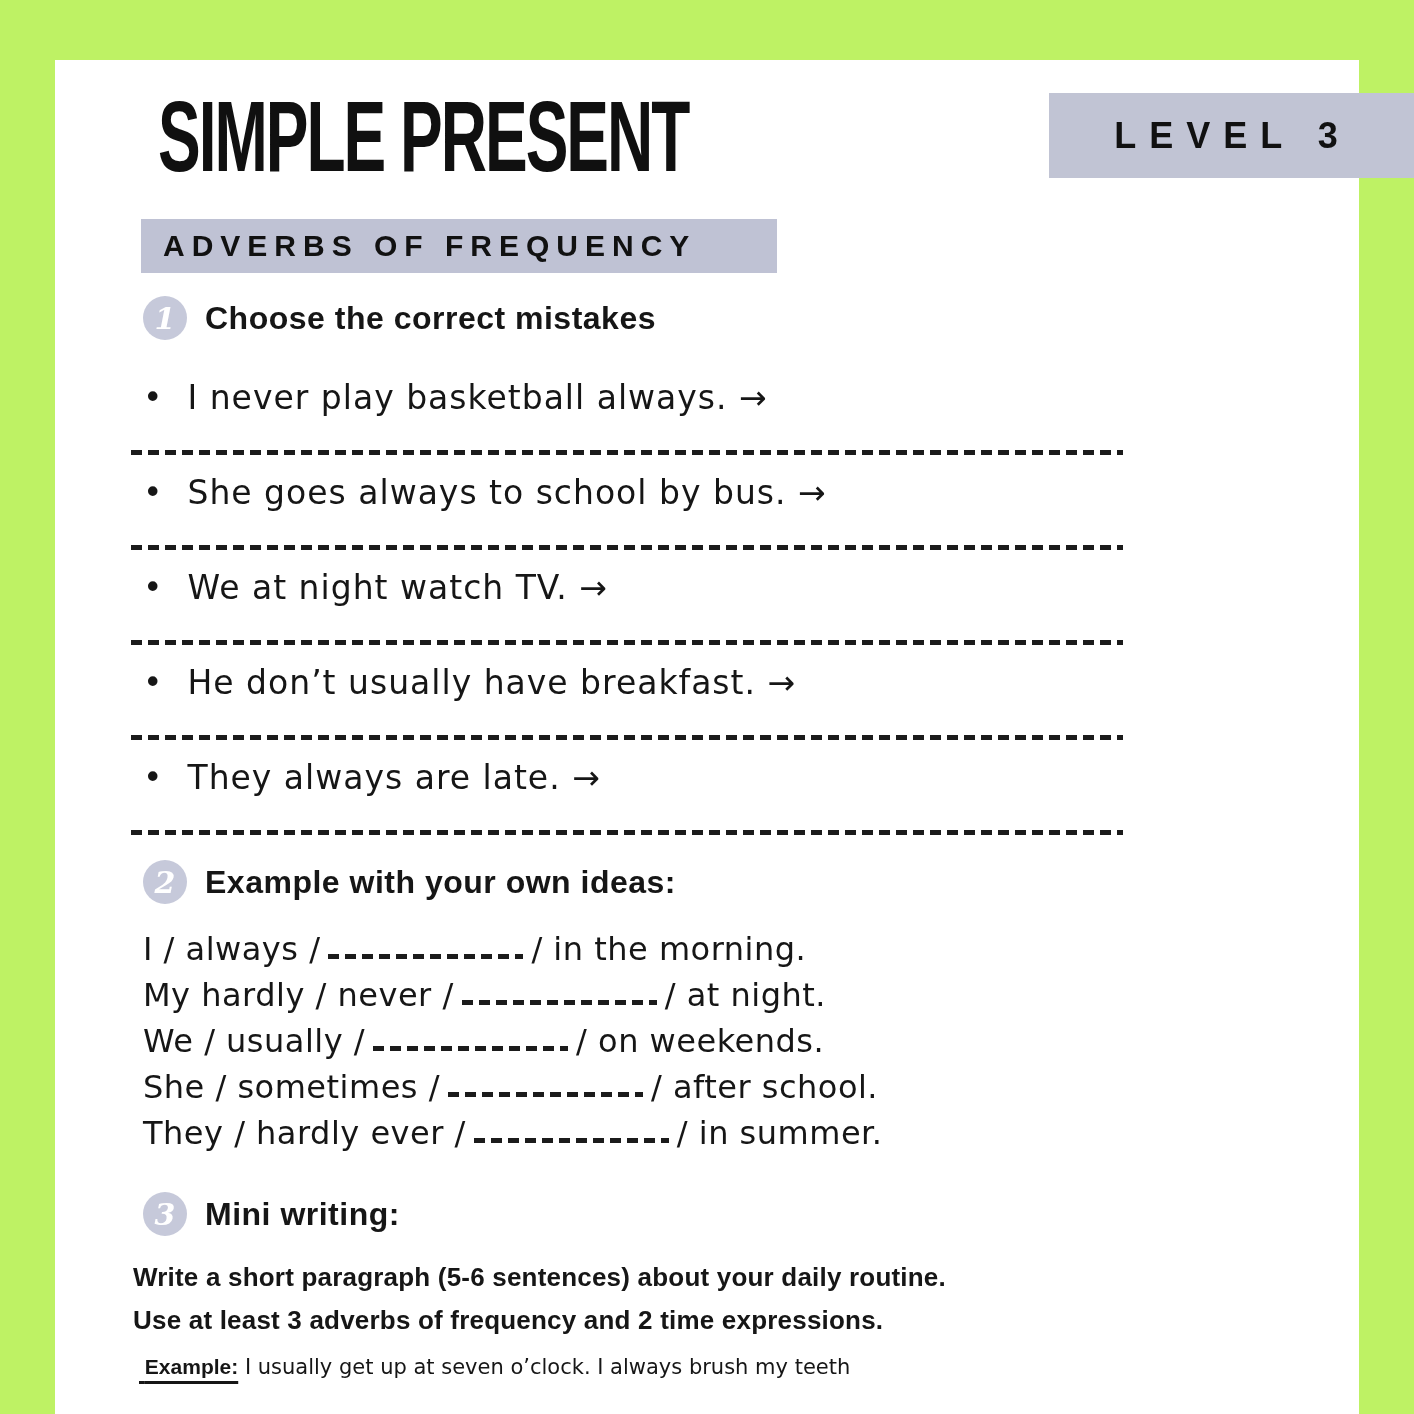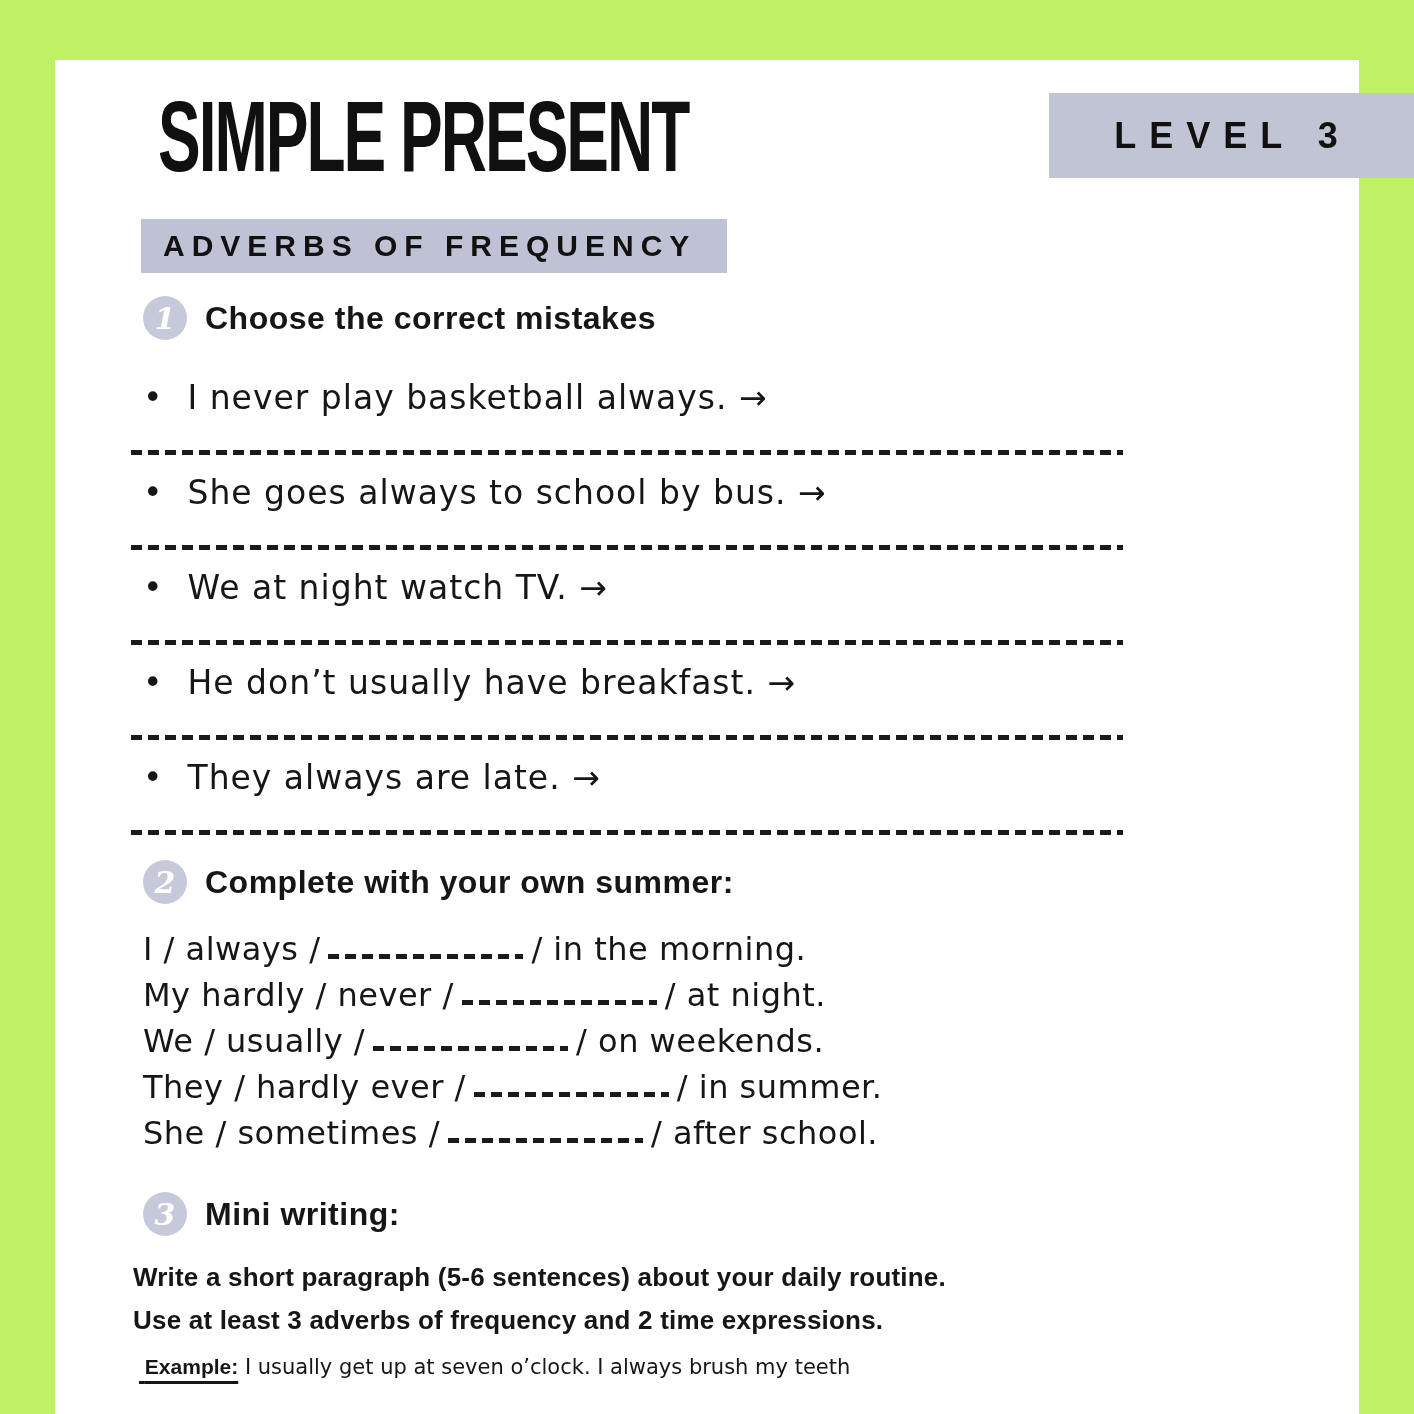--- a/index.html
+++ b/index.html
@@ -45,21 +45,21 @@
     font-size: 64px;
     letter-spacing: -2px;
     transform: scaleY(1.55);
     transform-origin: left top;
     white-space: nowrap;
     color: #101010;
   }
   .subtitle-box {
     position: absolute;
     left: 141px; top: 219px;
-    width: 586px; height: 54px;
+    width: 636px; height: 54px;
     background: #bfc2d4;
     display: flex; align-items: center;
     padding-left: 22px;
     font-family: "Liberation Sans", sans-serif;
     font-weight: bold;
     font-size: 30px;
     letter-spacing: 7px;
     color: #111;
     white-space: nowrap;
   }
@@ -195,38 +195,38 @@
 
       <div class="q-line">
         <span class="bullet-dot">•</span>
         <span>They always are late. →</span>
       </div>
       <div class="dashline"></div>
     </div>
 
     <div class="ex-head ex2-head">
       <div class="num-circle">2</div>
-      <div class="ex-title">Complete with your own summer:</div>
+      <div class="ex-title">Example with your own ideas:</div>
     </div>
 
     <div>
       <div class="fill-line">
         <span>I / always /</span><span class="blank"></span><span>/ in the morning.</span>
       </div>
       <div class="fill-line">
         <span>My hardly / never /</span><span class="blank"></span><span>/ at night.</span>
       </div>
       <div class="fill-line">
         <span>We / usually /</span><span class="blank"></span><span>/ on weekends.</span>
       </div>
       <div class="fill-line">
+        <span>She / sometimes /</span><span class="blank"></span><span>/ after school.</span>
+      </div>
+      <div class="fill-line">
         <span>They / hardly ever /</span><span class="blank"></span><span>/ in summer.</span>
-      </div>
-      <div class="fill-line">
-        <span>She / sometimes /</span><span class="blank"></span><span>/ after school.</span>
       </div>
     </div>
 
     <div class="ex-head ex3-head">
       <div class="num-circle">3</div>
       <div class="ex-title">Mini writing:</div>
     </div>
 
     <div class="instructions">
       <div>Write a short paragraph (5-6 sentences) about your daily routine.</div>

